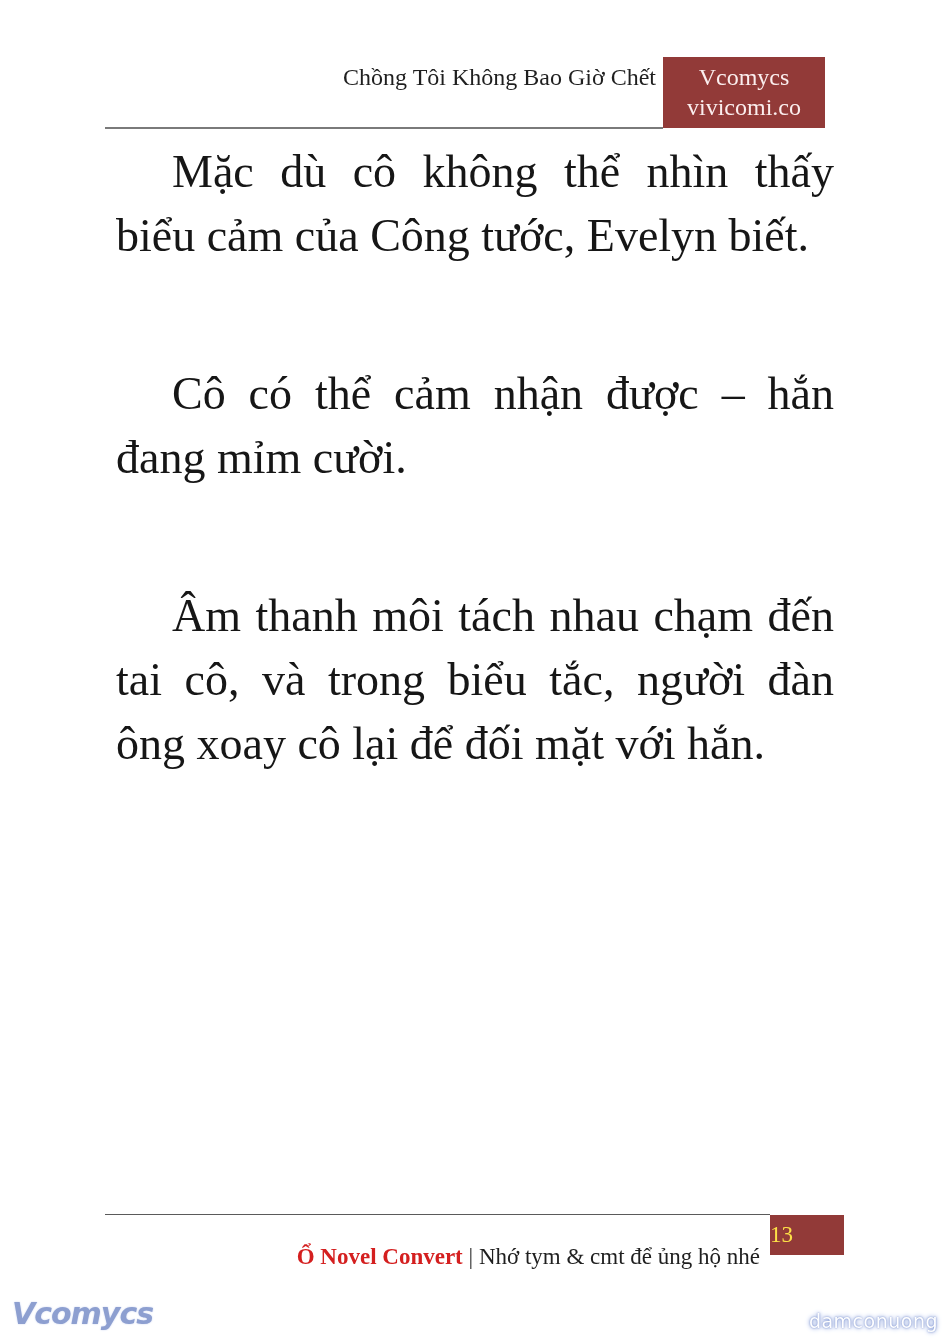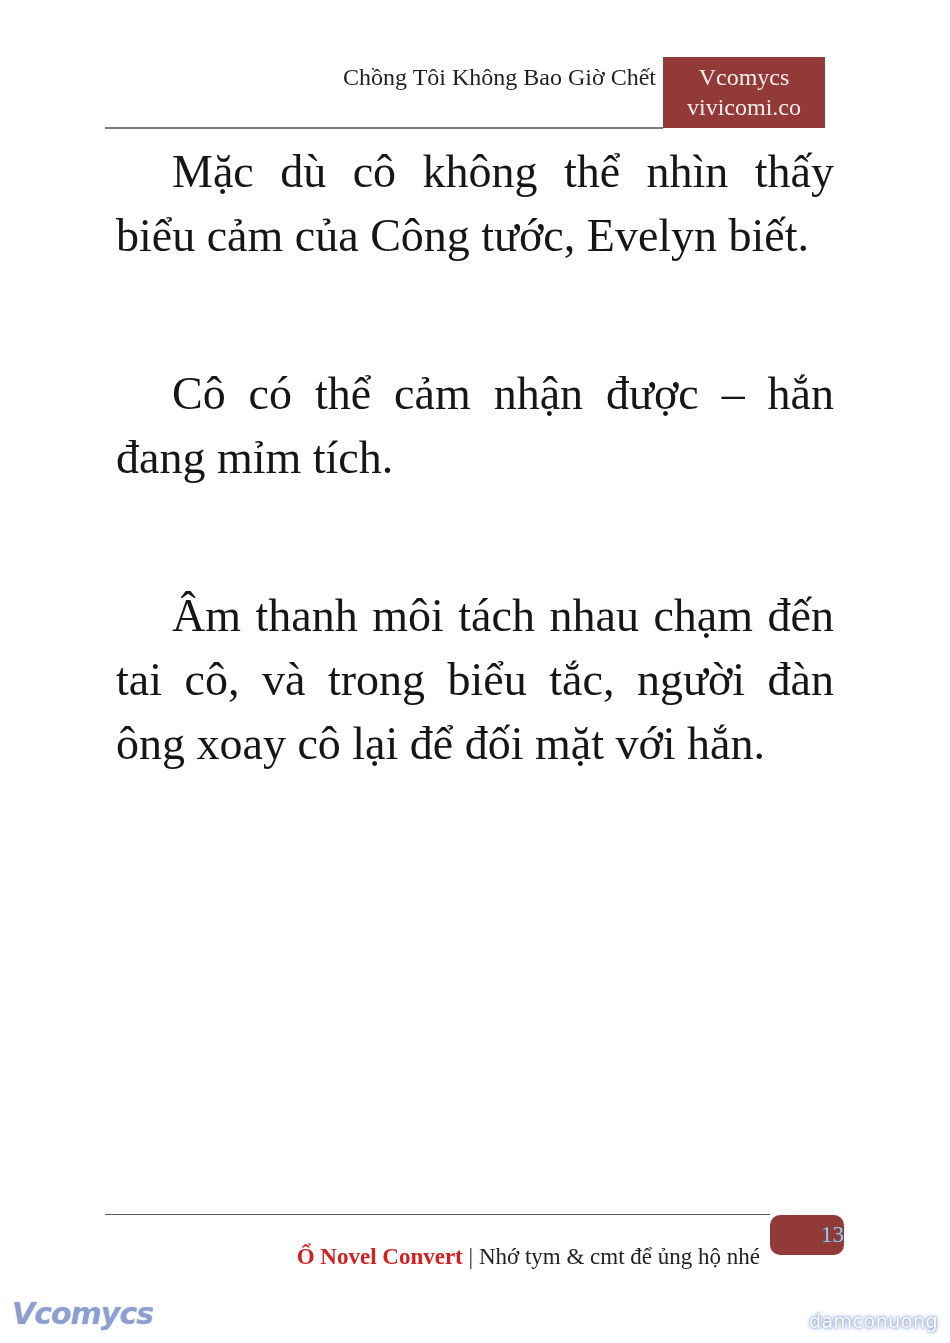--- a/index.html
+++ b/index.html
@@ -32,22 +32,22 @@
       background: #5a5a5a;
     }
     .footer-text {
       position: absolute; right: 190px; top: 1242px; font-size: 23px; line-height: 30px;
       white-space: nowrap; color: #1f1f1f;
     }
     .footer-brand { color: #d41f1f; font-weight: bold; }
     .footer-sep { color: #333; }
     .page-box {
       position: absolute; left: 770px; top: 1215px; width: 74px; height: 40px;
-      background: #923a38; color: #7dd3fc; text-align: right;
-      font-size: 23px; line-height: 40px; border-radius: 10px;
+      background: #923a38; color: #fde047; text-align: left;
+      font-size: 23px; line-height: 40px;
     }
     .wm-left {
       position: absolute; left: 12px; top: 1296px;
       font-family: "DejaVu Sans", sans-serif; font-style: italic; font-weight: bold;
       font-size: 30px; letter-spacing: -1px; color: #8d9fd0;
       text-shadow: 0 0 2px #c8d2ee;
     }
     .wm-right {
       position: absolute; right: 12px; top: 1310px;
       font-family: "DejaVu Sans", sans-serif; font-size: 19px;
@@ -64,21 +64,21 @@
   </div>
   <div class="header-brand">
     <div>Vcomycs</div>
     <div>vivicomi.co</div>
   </div>
   <div class="header-rule"></div>
 </div>
 
 <div class="body-text">
   <p class="para">Mặc dù cô không thể nhìn thấy biểu cảm của Công tước, Evelyn biết.</p>
-  <p class="para">Cô có thể cảm nhận được – hắn đang mỉm tích.</p>
+  <p class="para">Cô có thể cảm nhận được – hắn đang mỉm cười.</p>
   <p class="para">Âm thanh môi tách nhau chạm đến tai cô, và trong biểu tắc, người đàn ông xoay cô lại để đối mặt với hắn.</p>
 </div>
 
 <div>
   <div class="footer-rule"></div>
   <div class="footer-text">
     <span class="footer-brand">Ổ Novel Convert</span>
     <span class="footer-sep">|</span>
     <span>Nhớ tym &amp; cmt để ủng hộ nhé</span>
   </div>

